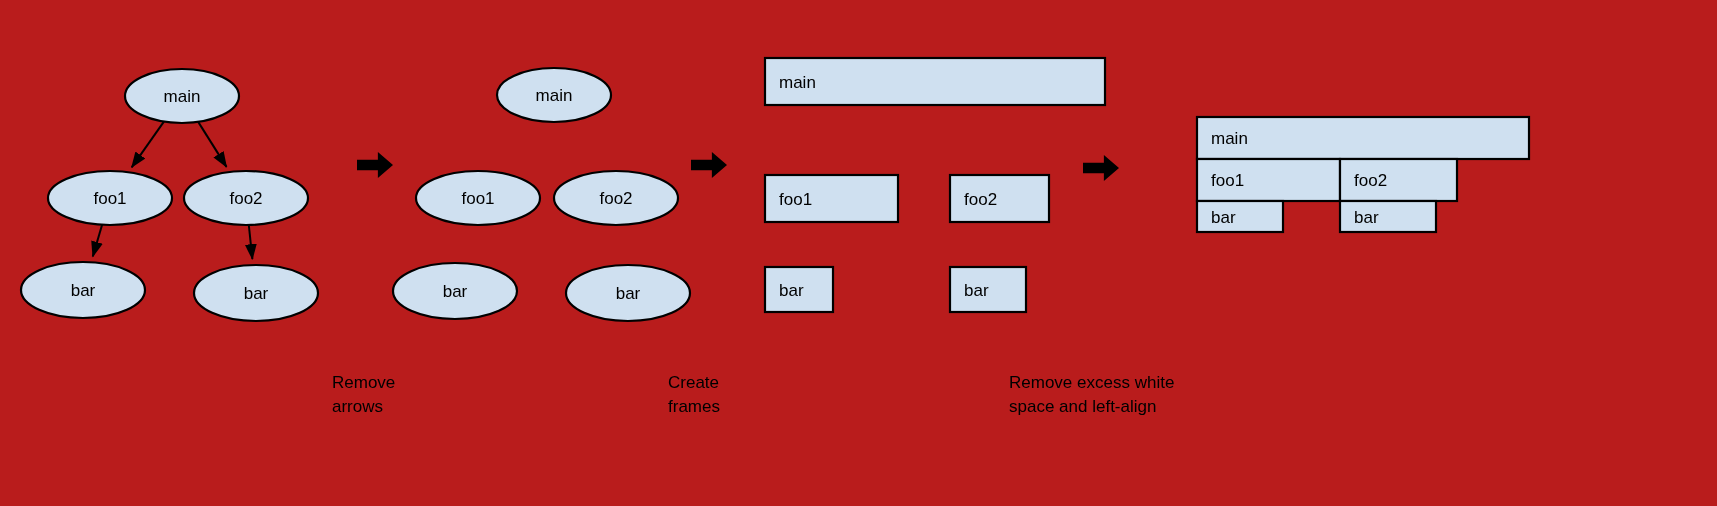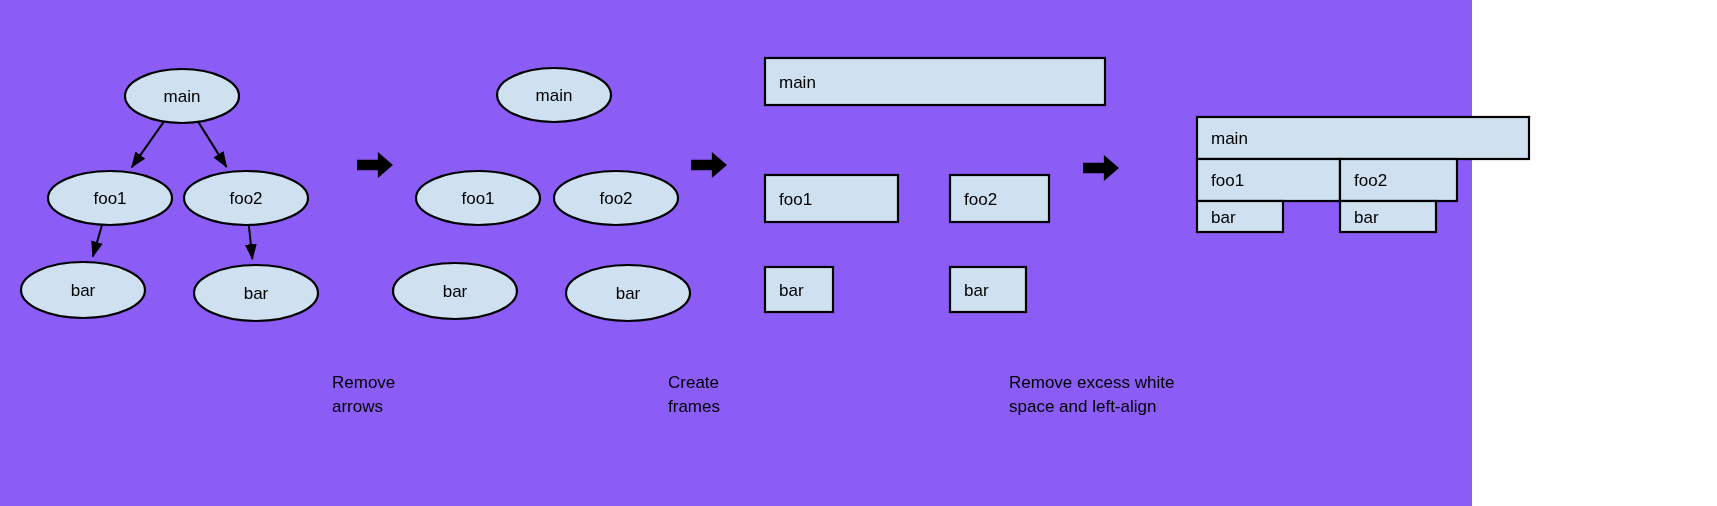--- a/index.html
+++ b/index.html
@@ -1,18 +1,18 @@
 <!DOCTYPE html>
 <html><head>
 <meta charset="utf-8">
 <style>
   html,body{margin:0;padding:0;background:#ffffff;}
   body{width:1717px;height:506px;overflow:hidden;
        font-family:"Liberation Sans", sans-serif;}
-  #stage{position:relative;width:1472px;height:506px;background:#8b5cf6;text-align:center;}
+  #stage{position:relative;width:1717px;height:506px;background:#b91c1c;text-align:center;}
   svg{display:block;}
   .node-label{font-family:"Liberation Sans", sans-serif;font-size:17px;fill:#000;}
   .cap{font-family:"Liberation Sans", sans-serif;font-size:17px;fill:#000;}
 </style>
 </head>
 <body>
 
 <div id="stage">
   <svg id="fig" width="1717" height="506" viewBox="0 0 1717 506" xmlns="http://www.w3.org/2000/svg">
     <defs>

